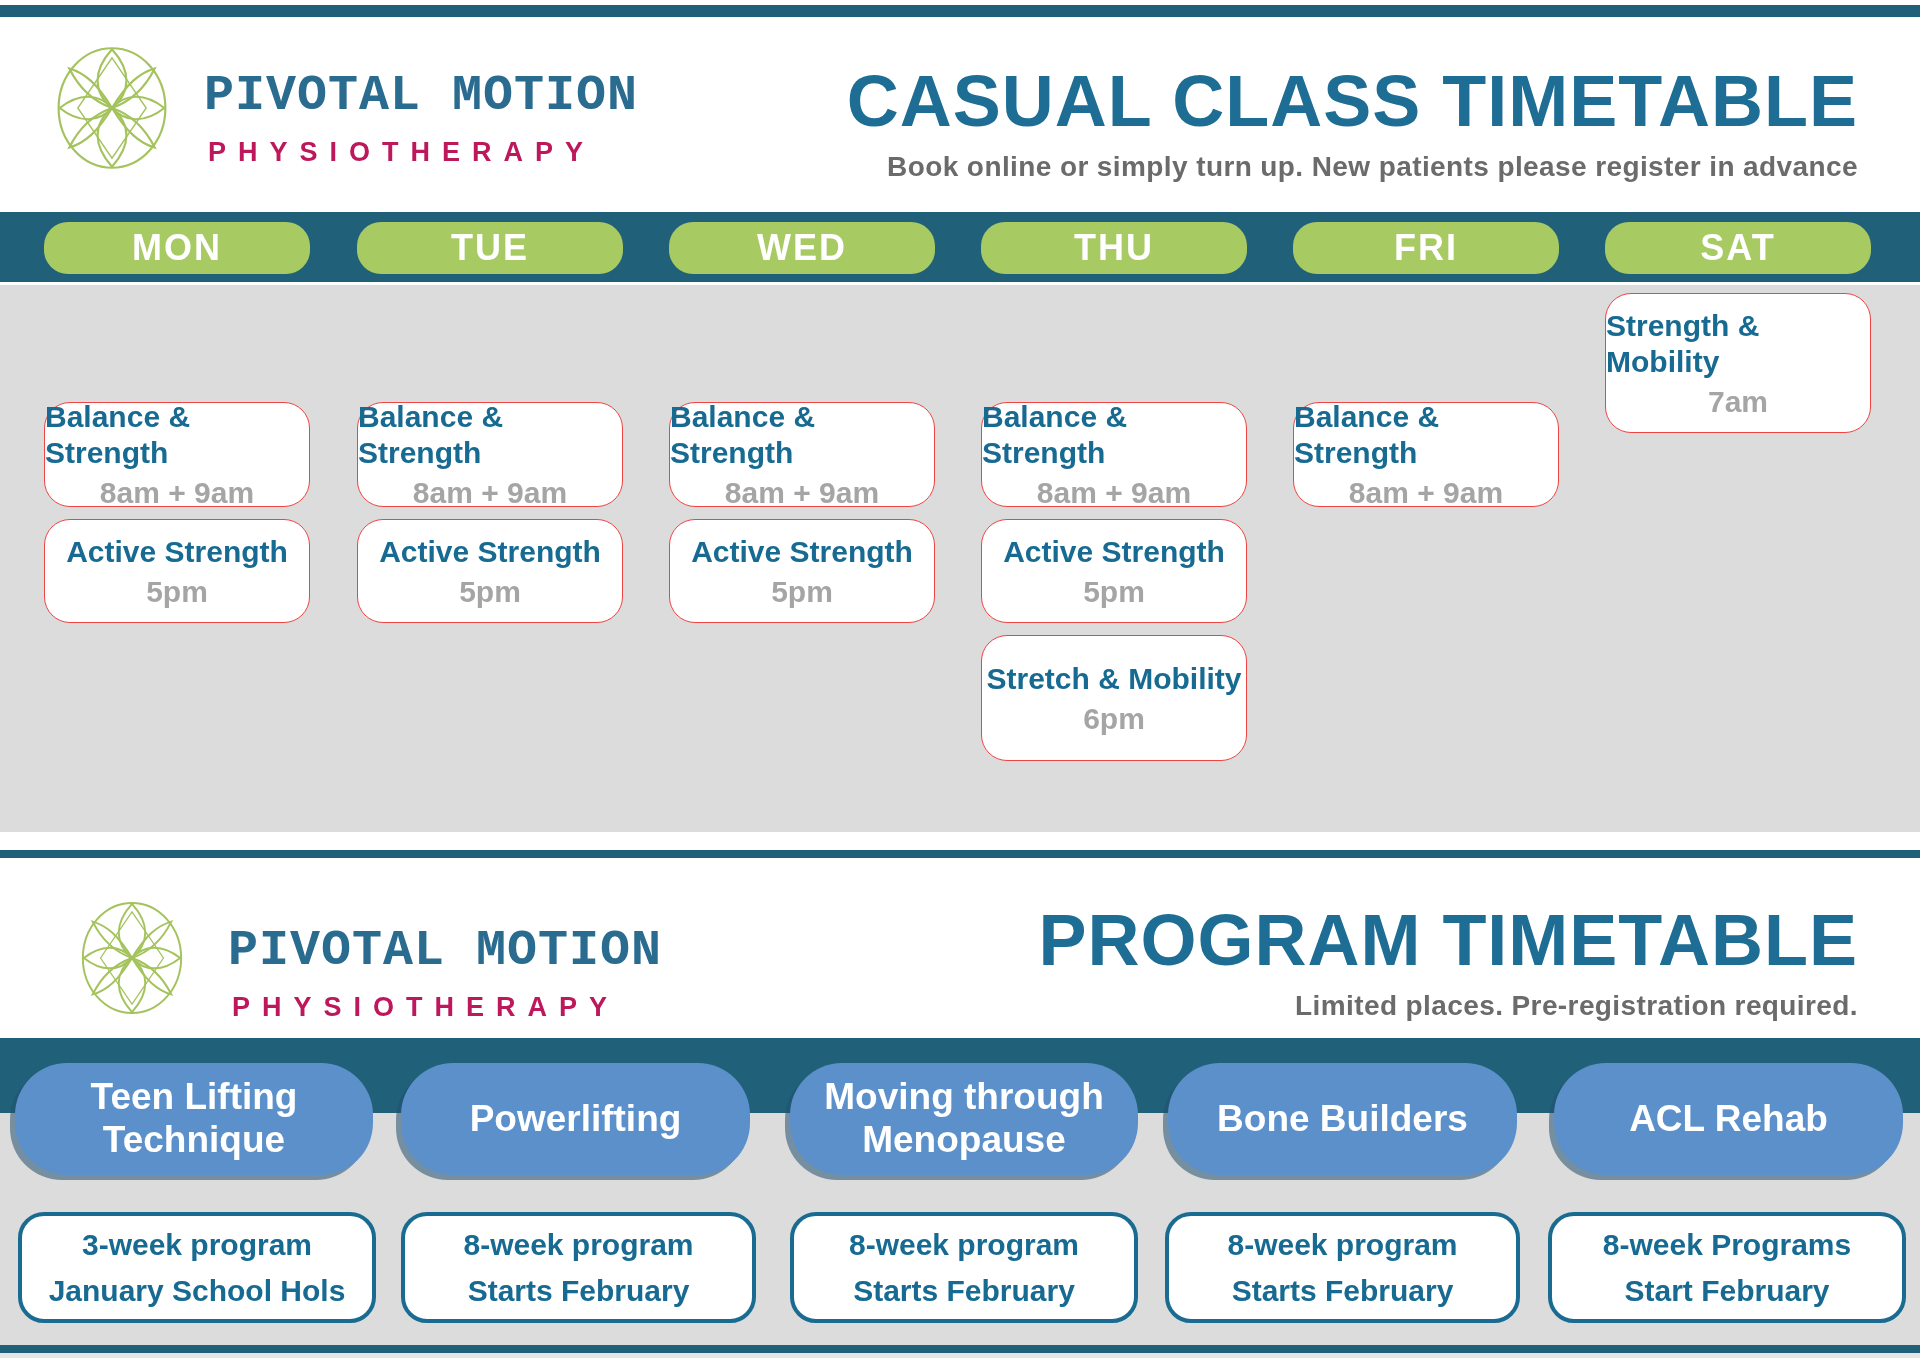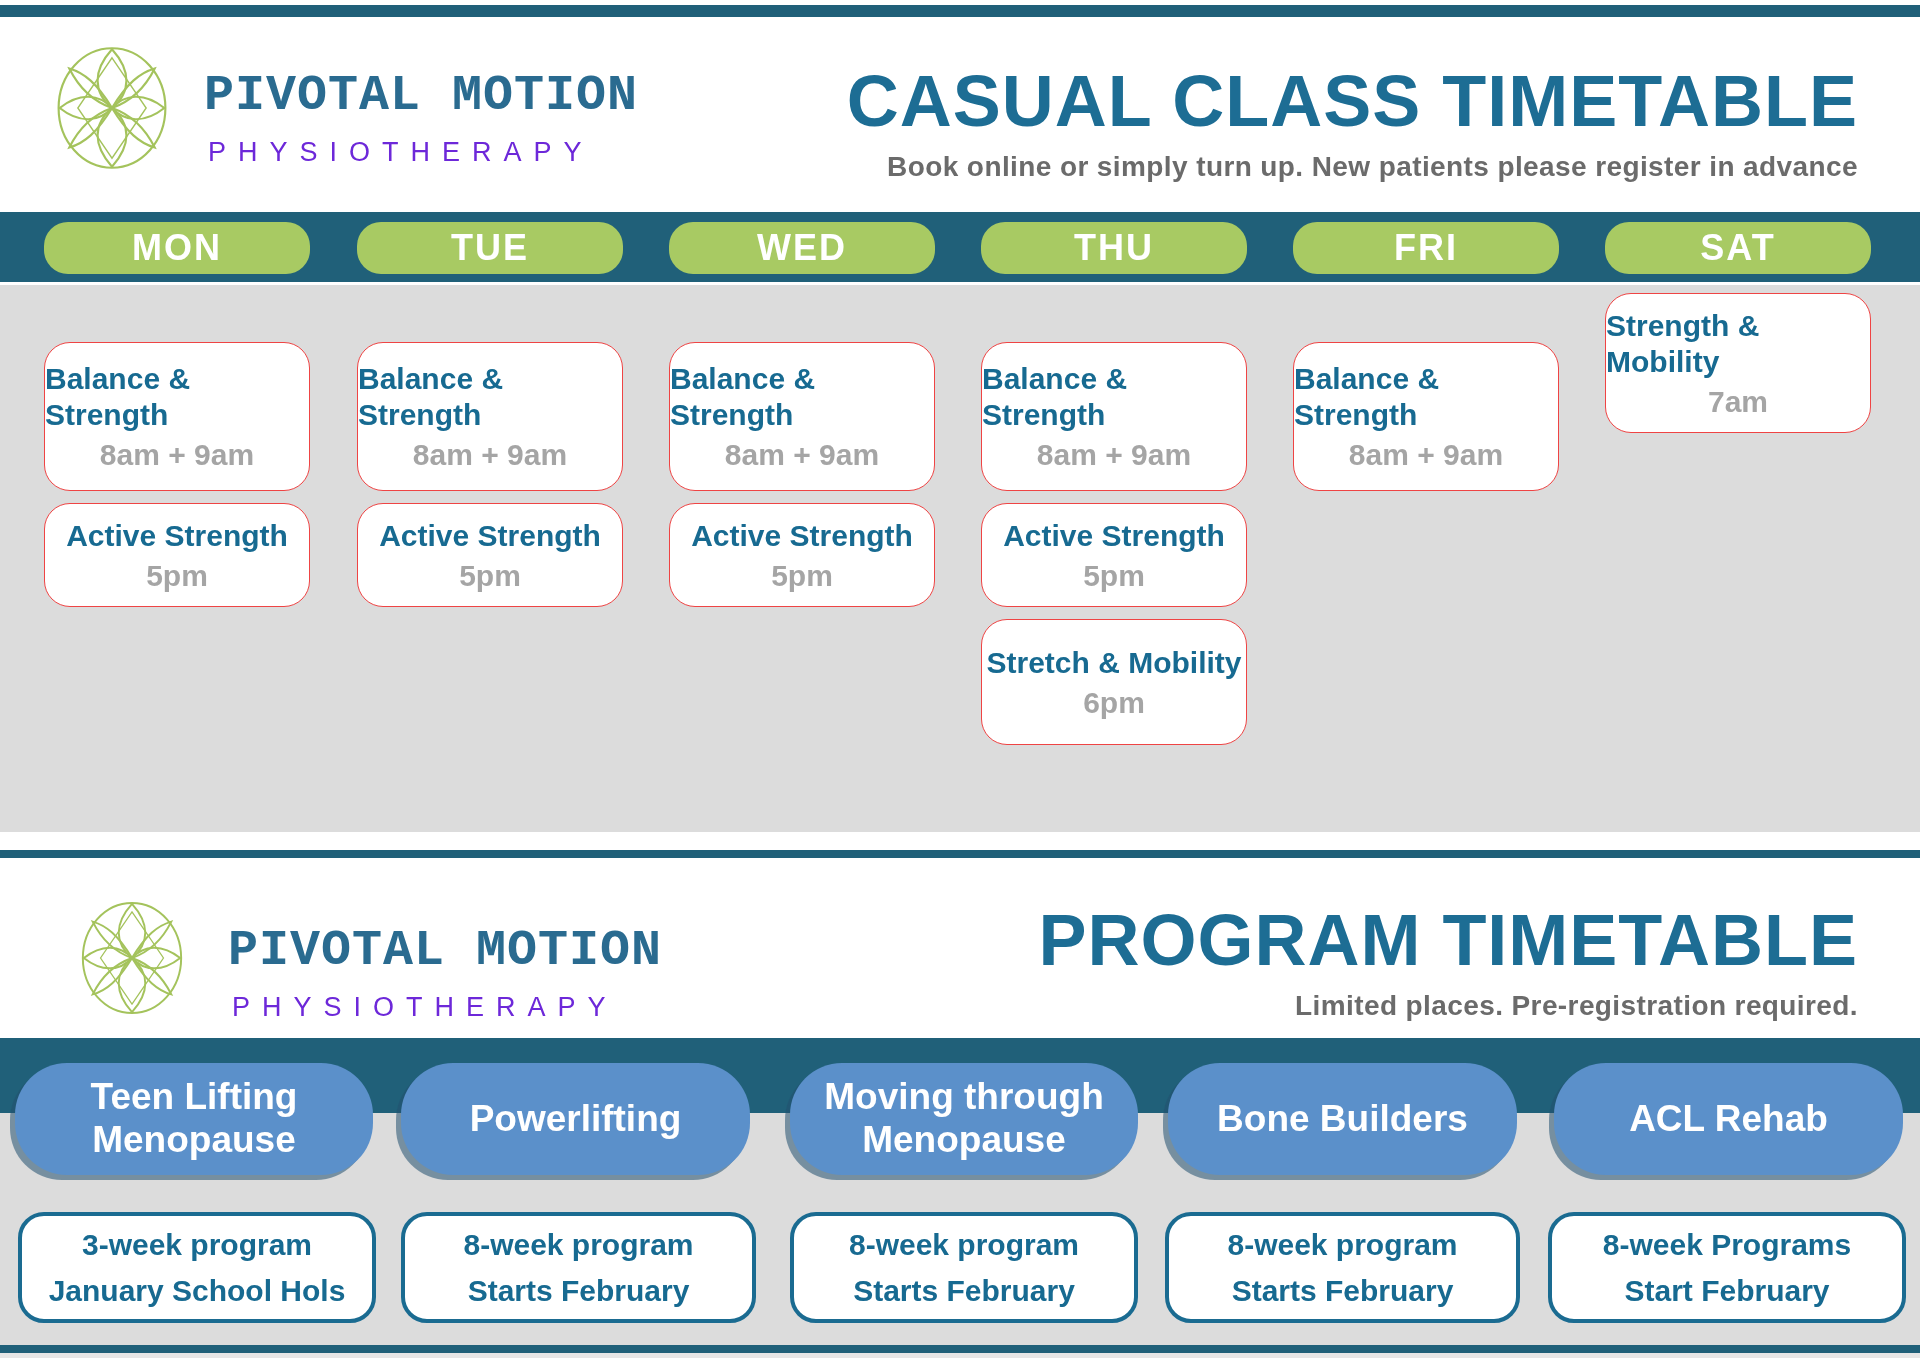--- a/index.html
+++ b/index.html
@@ -12,21 +12,21 @@
   .rule-bottom{top:1345px;height:8px;}
   .bottom-sliver{position:absolute;top:1353px;left:0;width:1920px;height:5px;background:#e6e6e6;}
 
   
   .hdr{position:absolute;left:0;width:1920px;background:#fff;}
   .hdr1{top:17px;height:195px;}
   .hdr2{top:858px;height:180px;}
   .logo-block{position:absolute;}
   .logo-mark{position:absolute;top:0;left:0;}
   .wordmark{position:absolute;left:148px;top:22px;font-size:50px;font-weight:bold;letter-spacing:1px;color:#2a6b90;white-space:nowrap;font-family:Liberation Mono, monospace;}
-  .tagline{position:absolute;left:152px;top:92px;font-size:27px;font-weight:normal;letter-spacing:12px;color:#6d28d9;white-space:nowrap;}
+  .tagline{position:absolute;left:152px;top:92px;font-size:27px;font-weight:bold;letter-spacing:12px;color:#be185d;white-space:nowrap;}
   .title-block{position:absolute;right:62px;text-align:right;}
   .tb1{top:48px;}
   .tb2{top:46px;}
   .big-title{font-size:72px;line-height:1.0;font-weight:bold;letter-spacing:1px;color:#1d6d94;white-space:nowrap;}
   .sub-title{margin-top:14px;font-size:28px;font-weight:bold;color:#6b6b6b;letter-spacing:0.4px;white-space:nowrap;}
 
   
   .daybar{position:absolute;top:212px;left:0;width:1920px;height:70px;background:#206079;}
   .day-pill{position:absolute;top:10px;width:266px;height:52px;background:#a8ca63;border-radius:24px;
             display:flex;align-items:center;justify-content:center;
@@ -35,21 +35,21 @@
   
   .gray1{position:absolute;top:285px;left:0;width:1920px;height:547px;background:#dcdcdc;}
   .white-strip{position:absolute;top:832px;left:0;width:1920px;height:18px;background:#ffffff;}
   .col{position:absolute;top:0;width:266px;display:flex;flex-direction:column;align-items:stretch;}
   .c0{left:44px}.c1{left:357px}.c2{left:669px}.c3{left:981px}.c4{left:1293px}.c5{left:1605px}
 
   .card{box-sizing:border-box;background:#ffffff;border:1px solid #ef4444;border-radius:26px;
         display:flex;flex-direction:column;align-items:center;justify-content:center;text-align:left;padding:2px 0;}
   .card-title{color:#176a91;font-size:30px;font-weight:bold;line-height:1.2;}
   .card-time{color:#a5a5a5;font-size:30px;font-weight:bold;margin-top:5px;}
-  .size-r1{margin-top:57px;height:149px;}
+  .size-r1{margin-top:117px;height:105px;}
   .size-r2{margin-top:12px;height:104px;}
   .size-r3{margin-top:12px;height:126px;}
   .size-sat1{margin-top:8px;height:140px;}
   .size-sat2{margin-top:11px;height:105px;}
 
   
   .tealbar2{position:absolute;top:1038px;left:0;width:1920px;height:75px;background:#206079;}
   .gray2{position:absolute;top:1113px;left:0;width:1920px;height:232px;background:#dcdcdc;}
 
   .prog-pill{position:absolute;top:1063px;height:112px;background:#5b90ca;border-radius:52px;
@@ -197,21 +197,21 @@
     </div>
     <div class="title-block tb2">
       <div class="big-title">PROGRAM TIMETABLE</div>
       <div class="sub-title">Limited places. Pre-registration required.</div>
     </div>
   </div>
 
   <div class="tealbar2"></div>
   <div class="gray2"></div>
 
-  <div class="prog-pill p0">Teen Lifting Menopause</div>
+  <div class="prog-pill p0">Teen Lifting Technique</div>
   <div class="prog-pill p1">Powerlifting</div>
   <div class="prog-pill p2">Moving through Menopause</div>
   <div class="prog-pill p3">Bone Builders</div>
   <div class="prog-pill p4">ACL Rehab</div>
 
   <div class="prog-card b0">
     <div class="prog-line">3-week program</div>
     <div class="prog-line">January School Hols</div>
   </div>
   <div class="prog-card b1">

